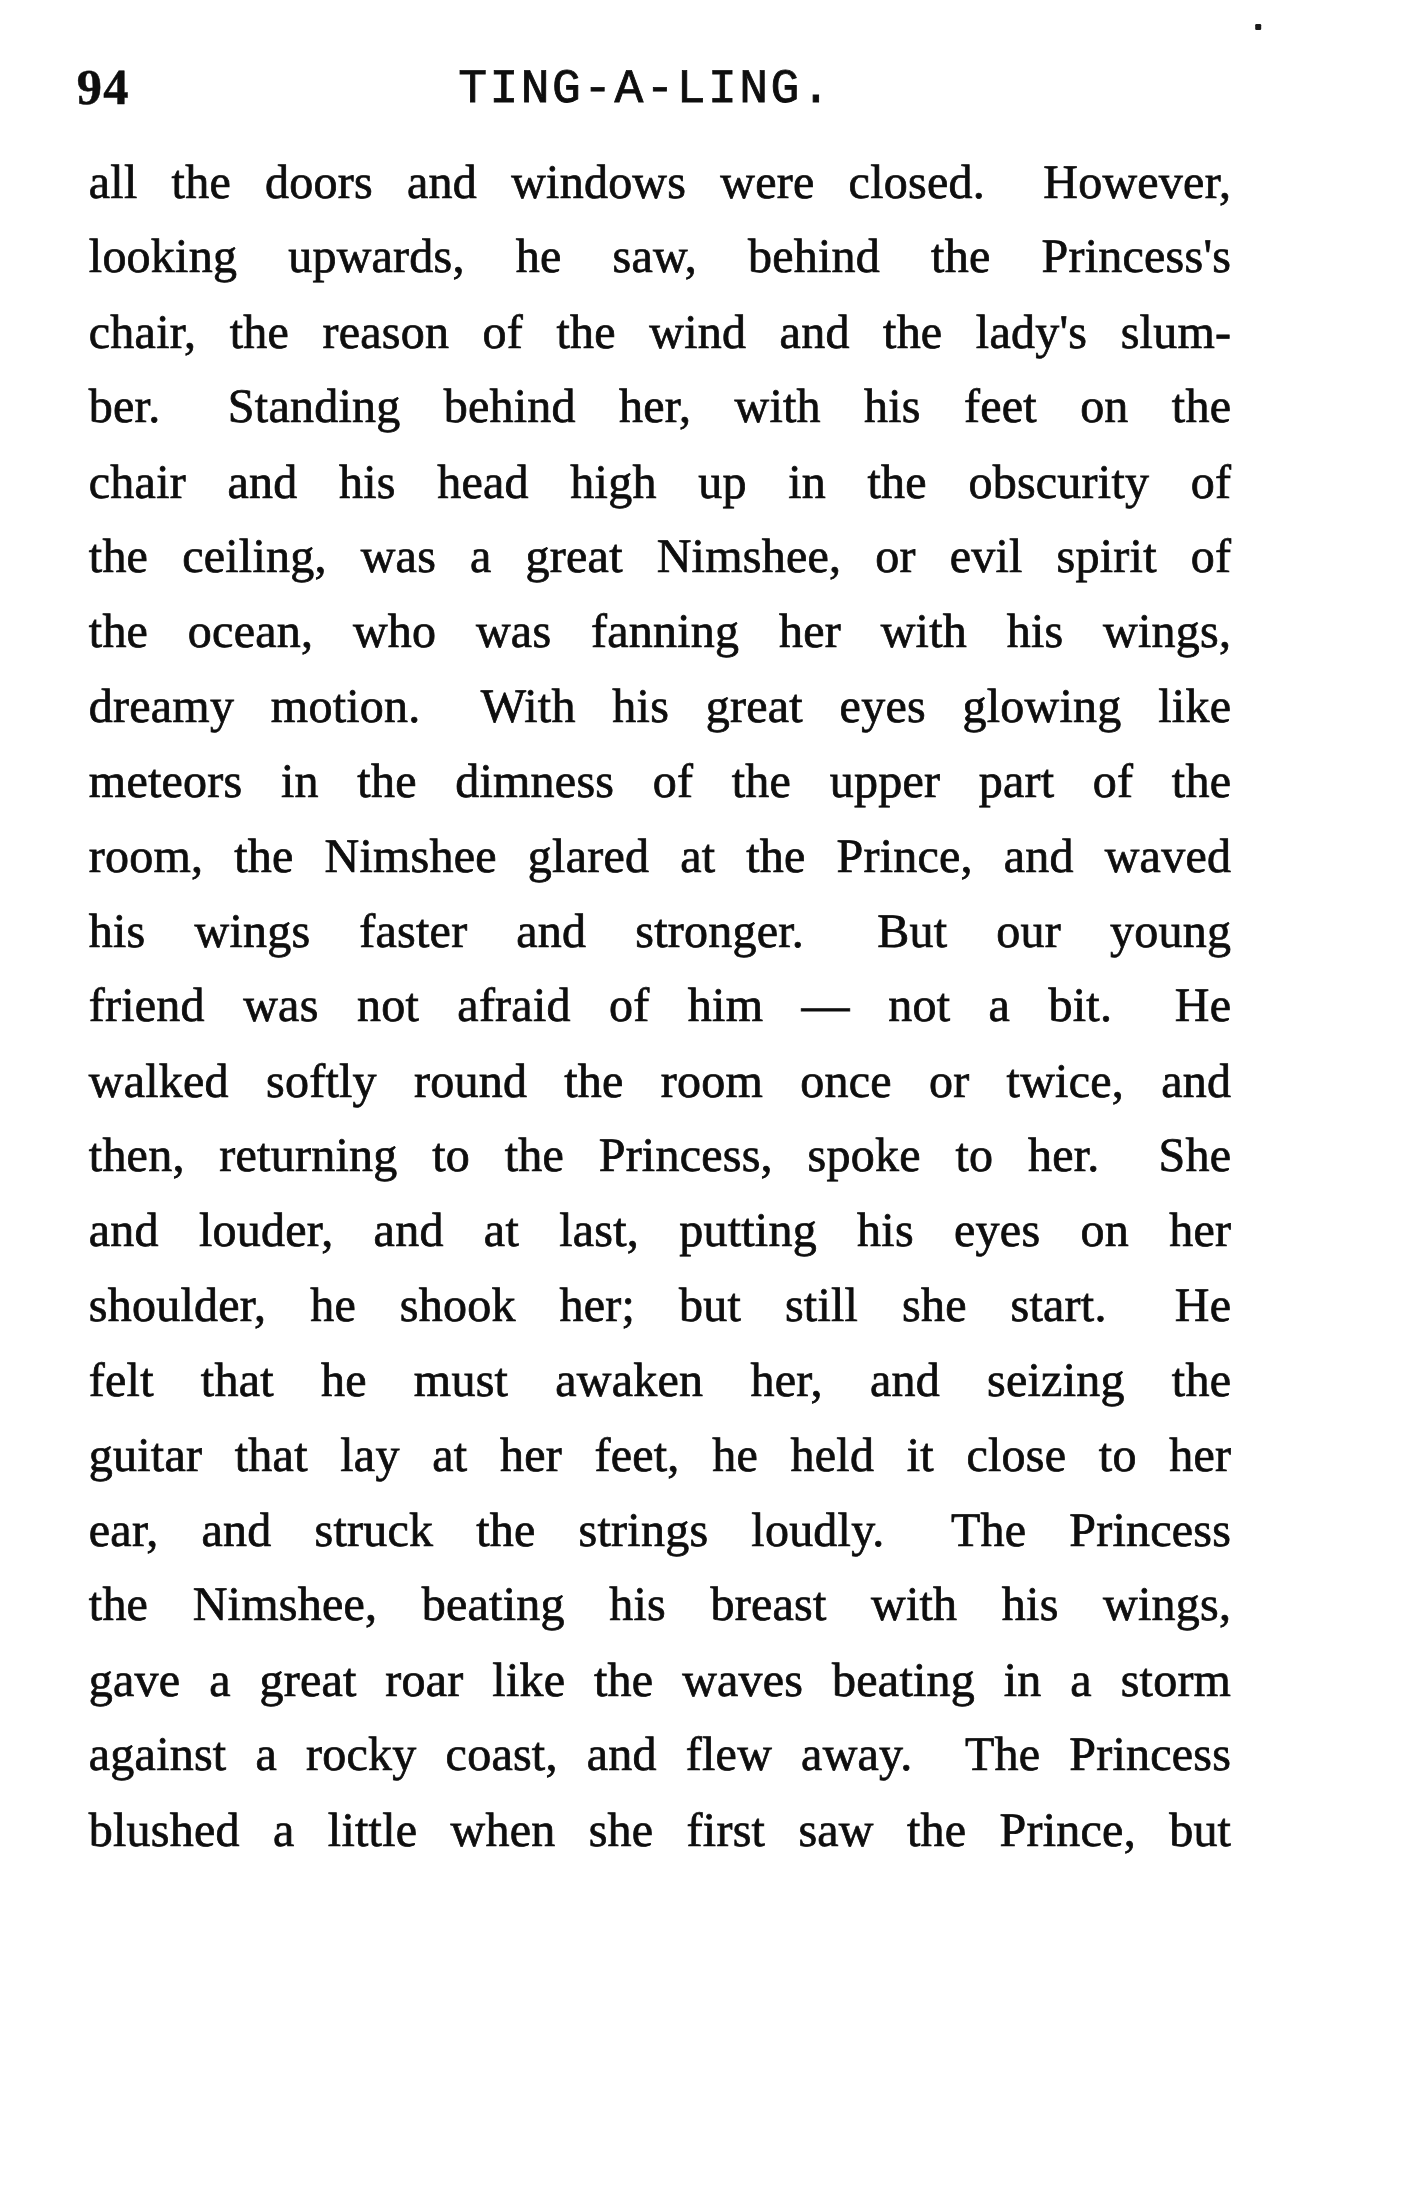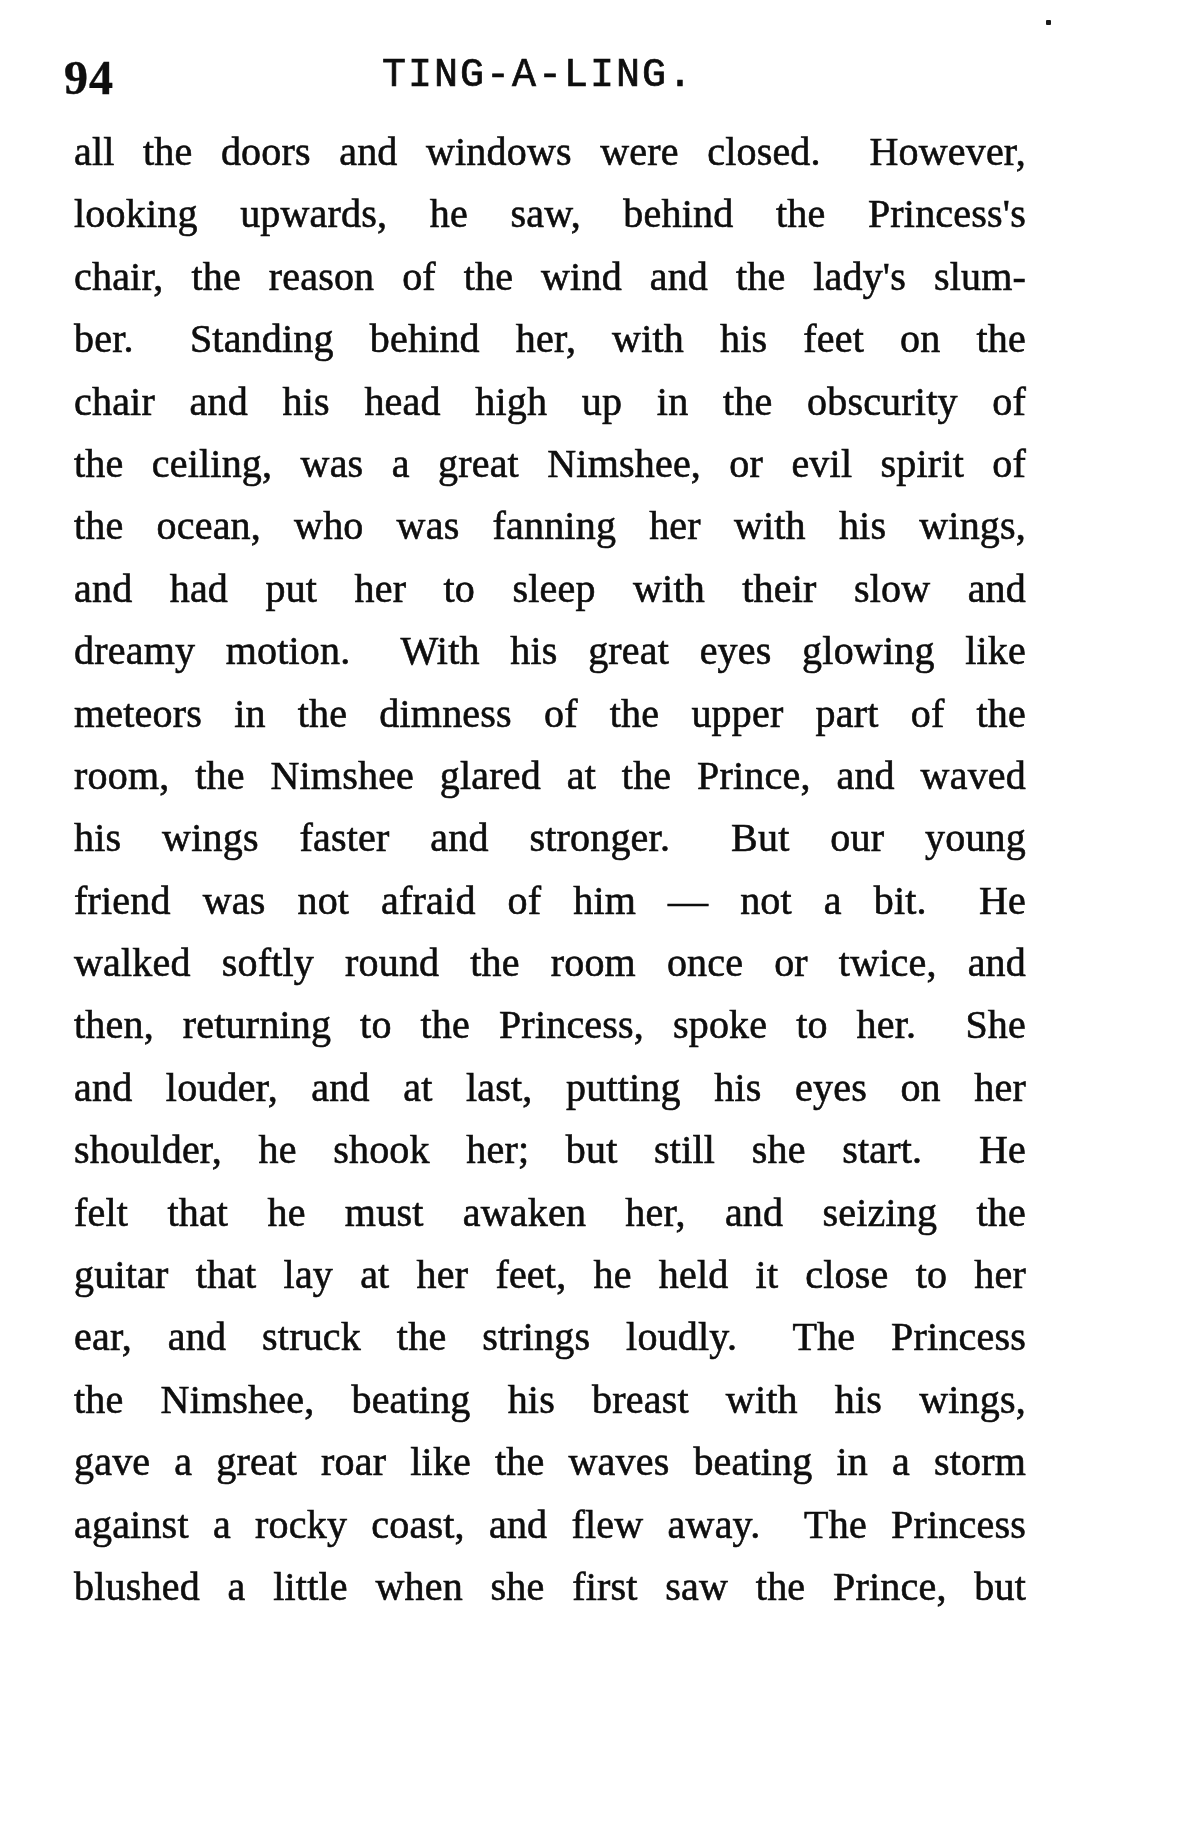--- a/index.html
+++ b/index.html
@@ -34,21 +34,21 @@
     position: absolute;
     top: 50px;
     left: 62px;
     width: 952px;
     height: 46px;
   }
   .page-number {
     position: absolute;
     left: 2px;
     top: 0;
-    font-size: 48px;
+    font-size: 42px;
     font-weight: bold;
     letter-spacing: 1px;
     -webkit-text-stroke: 0.4px #0e0e0e;
   }
   .running-title {
     position: absolute;
     left: 0;
     right: 0;
     top: 3px;
     text-align: center;
@@ -89,21 +89,20 @@
   </header>
 
   <main class="page-body">
       <div class="text-line">all the doors and windows were closed.  However,</div>
       <div class="text-line">looking upwards, he saw, behind the Princess's</div>
       <div class="text-line">chair, the reason of the wind and the lady's slum-</div>
       <div class="text-line">ber.  Standing behind her, with his feet on the</div>
       <div class="text-line">chair and his head high up in the obscurity of</div>
       <div class="text-line">the ceiling, was a great Nimshee, or evil spirit of</div>
       <div class="text-line">the ocean, who was fanning her with his wings,</div>
-      <div class="text-line">and had put her to sleep with their slow and</div>
       <div class="text-line">dreamy motion.  With his great eyes glowing like</div>
       <div class="text-line">meteors in the dimness of the upper part of the</div>
       <div class="text-line">room, the Nimshee glared at the Prince, and waved</div>
       <div class="text-line">his wings faster and stronger.  But our young</div>
       <div class="text-line">friend was not afraid of him — not a bit.  He</div>
       <div class="text-line">walked softly round the room once or twice, and</div>
       <div class="text-line">then, returning to the Princess, spoke to her.  She</div>
       <div class="text-line">and louder, and at last, putting his eyes on her</div>
       <div class="text-line">shoulder, he shook her; but still she start.  He</div>
       <div class="text-line">felt that he must awaken her, and seizing the</div>

